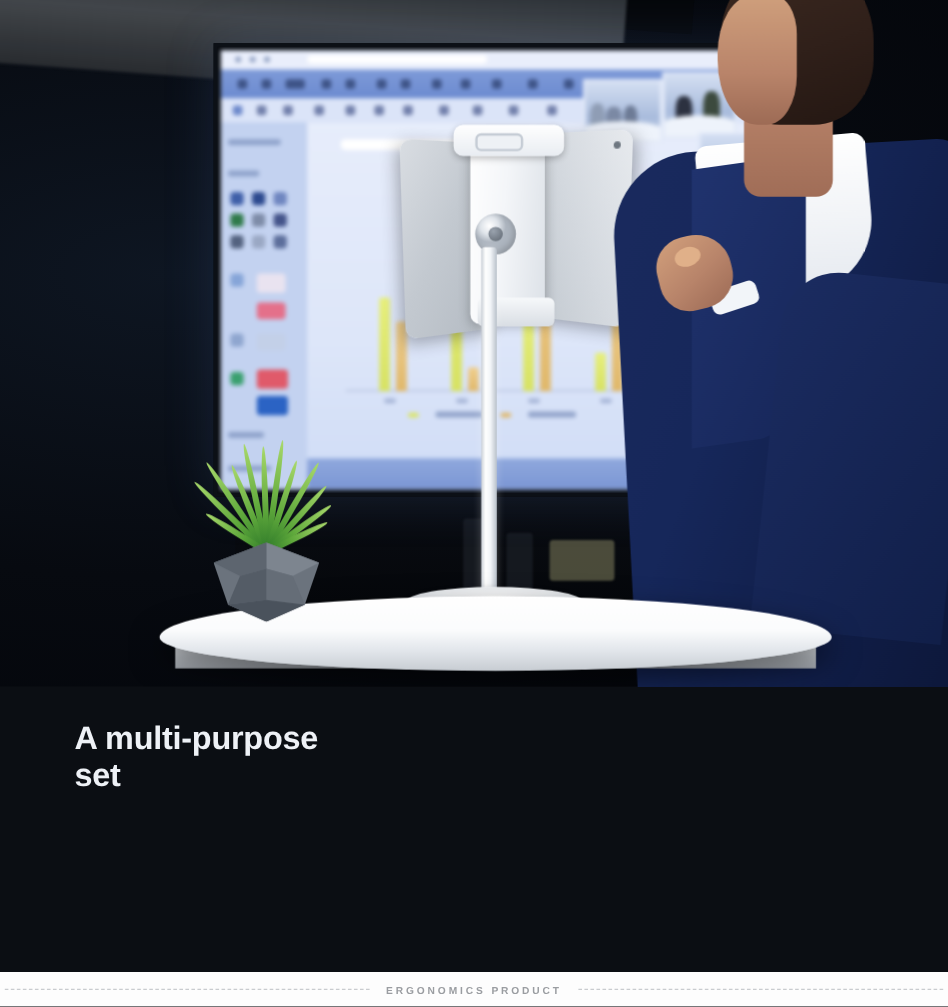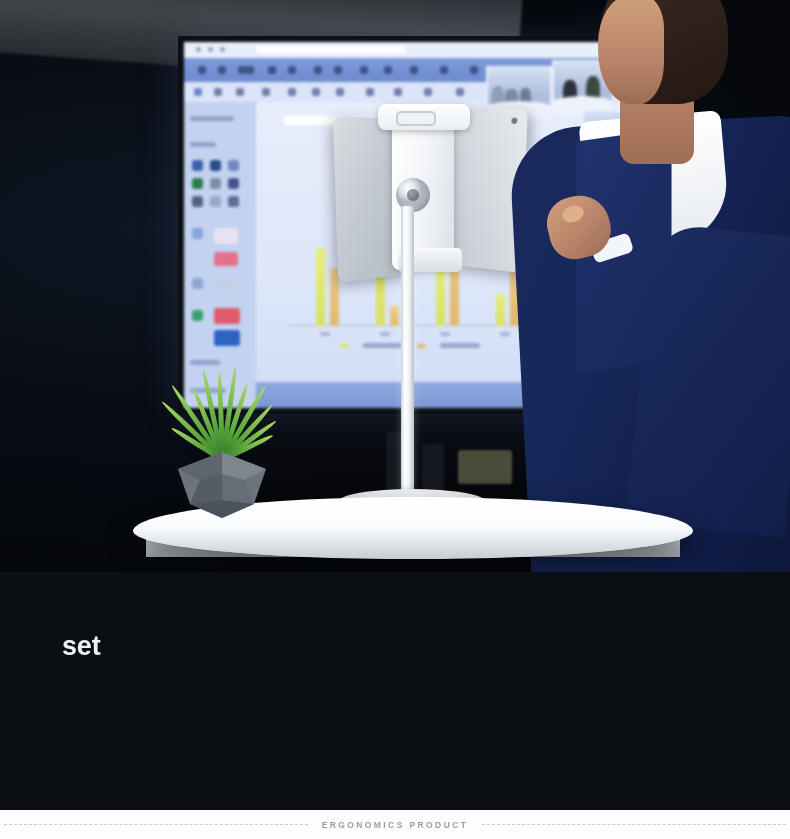--- a/index.html
+++ b/index.html
@@ -507,21 +507,21 @@
           <polygon points="44,22 22,28 12,52 44,48" fill="#545c66"></polygon>
           <polygon points="44,48 76,52 44,66 12,52" fill="#4a525c"></polygon>
         </svg>
       </div>
     </div>
 
   </div>
 
   <div class="textblock">
     <div class="headline">
-      <br>
+      <span>A multi-purpose</span><br>
       <span>set</span>
     </div>
   </div>
 
   <div class="footer">
     <div class="foot-inner">
       <span class="foot-rule"></span>
       <span class="foot-text">ERGONOMICS PRODUCT</span>
       <span class="foot-rule"></span>
     </div>

